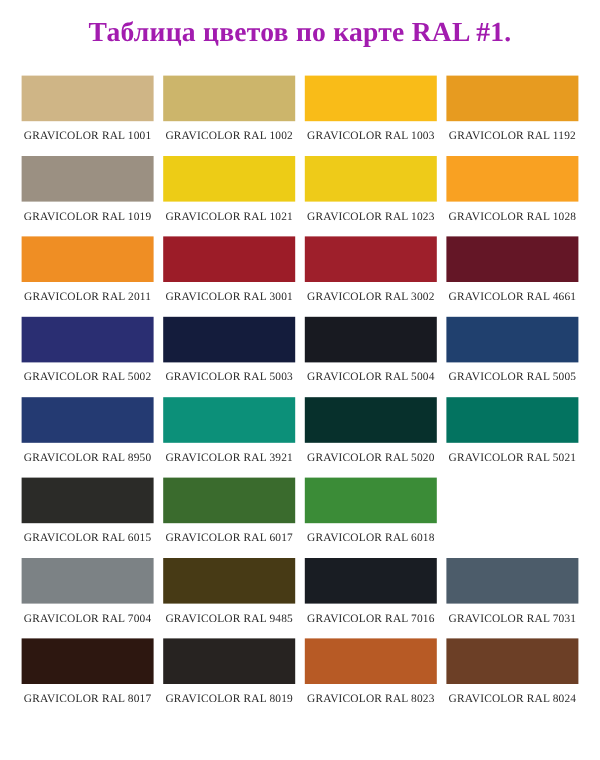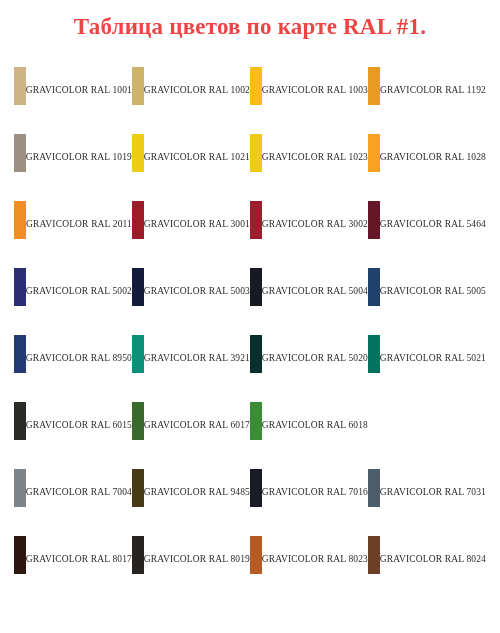--- a/index.html
+++ b/index.html
@@ -19,42 +19,43 @@
     position: relative;
     background: #ffffff;
     box-sizing: border-box;
   }
   .title {
     text-align: center;
     font-family: "Liberation Serif", "DejaVu Serif", serif;
     font-weight: bold;
     font-size: 23px;
     letter-spacing: 0.2px;
-    color: #ef4444;
+    color: #a21caf;
     padding-top: 14px;
     margin: 0;
     line-height: 1.1;
   }
   .grid {
     margin-top: 13px;
     padding: 0 14px 0 14px;
     box-sizing: border-box;
     width: 500px;
   }
   .row {
     display: flex;
     width: 472px;
     height: 67px;
   }
   .cell {
     width: 118px;
     box-sizing: border-box;
     display: flex;
-    flex-direction: row;
+    flex-direction: column;
     align-items: center;
+    justify-content: flex-end;
   }
   .swatch {
     width: 110px;
     height: 38px;
     display: block;
   }
   .cell-label {
     font-family: "Liberation Serif", "DejaVu Serif", serif;
     font-size: 9.5px;
     color: #2b2b2b;
@@ -119,21 +120,21 @@
       <div class="cell">
         <div class="swatch" style="background-color:#9c1c28;"></div>
         <div class="cell-label">GRAVICOLOR RAL 3001</div>
       </div>
       <div class="cell">
         <div class="swatch" style="background-color:#9e1f2b;"></div>
         <div class="cell-label">GRAVICOLOR RAL 3002</div>
       </div>
       <div class="cell">
         <div class="swatch" style="background-color:#641626;"></div>
-        <div class="cell-label">GRAVICOLOR RAL 5464</div>
+        <div class="cell-label">GRAVICOLOR RAL 4661</div>
       </div>
     </div>
 
     <div class="row">
       <div class="cell">
         <div class="swatch" style="background-color:#2a2e72;"></div>
         <div class="cell-label">GRAVICOLOR RAL 5002</div>
       </div>
       <div class="cell">
         <div class="swatch" style="background-color:#141c3c;"></div>

